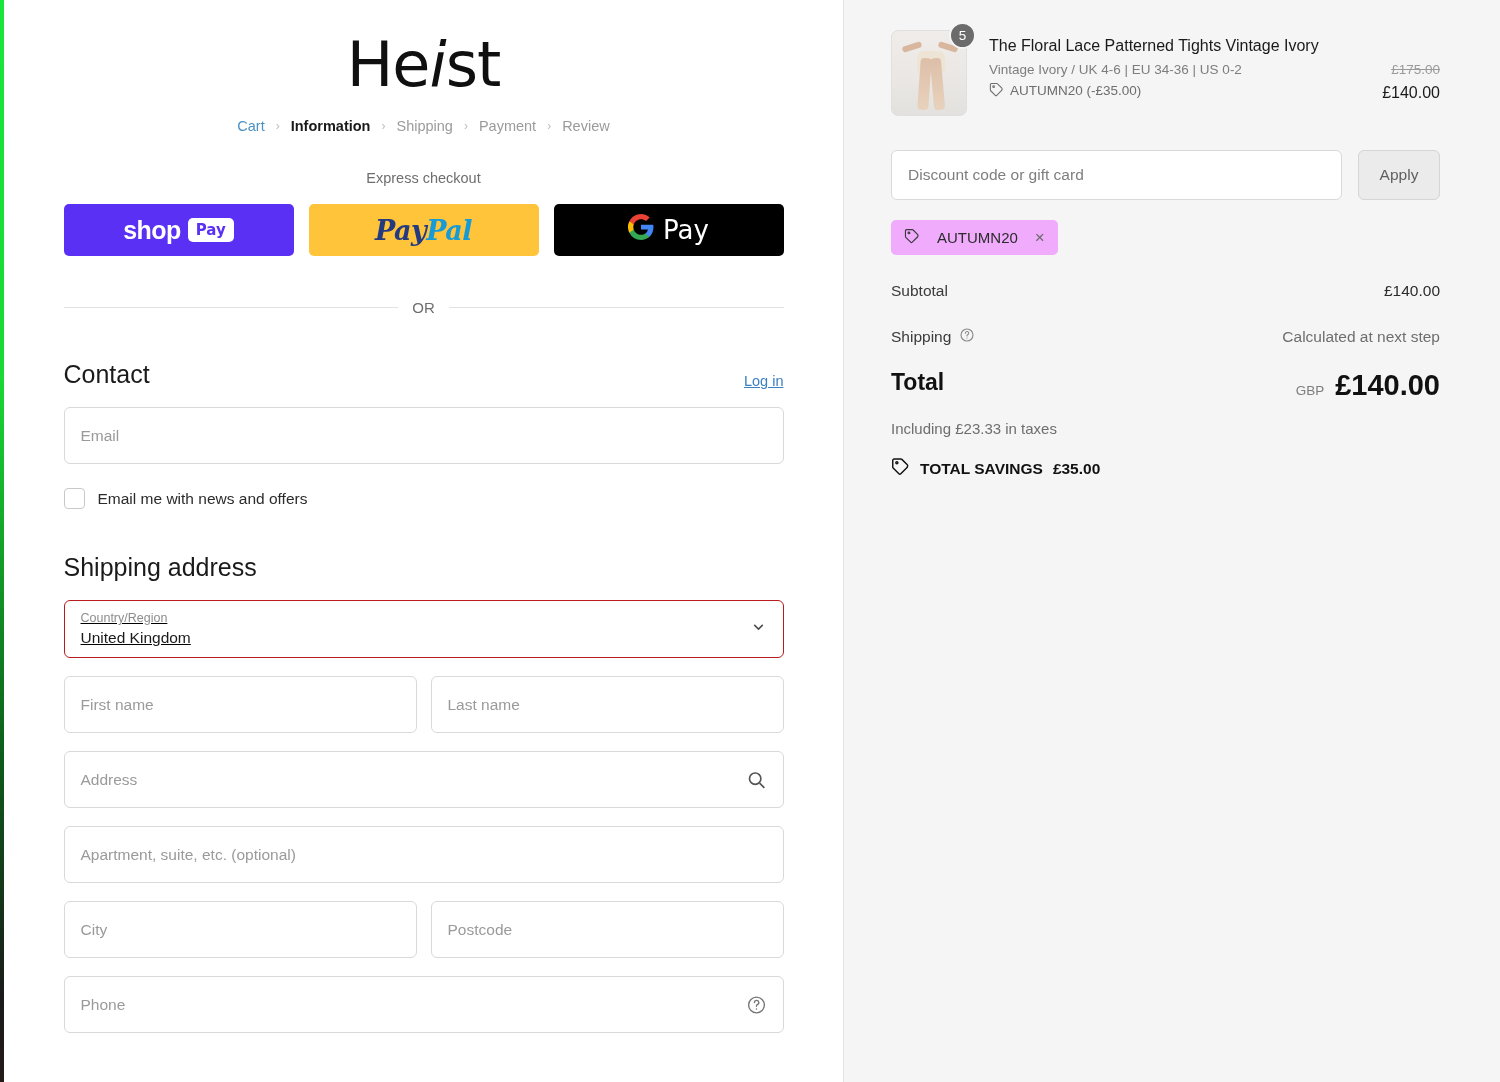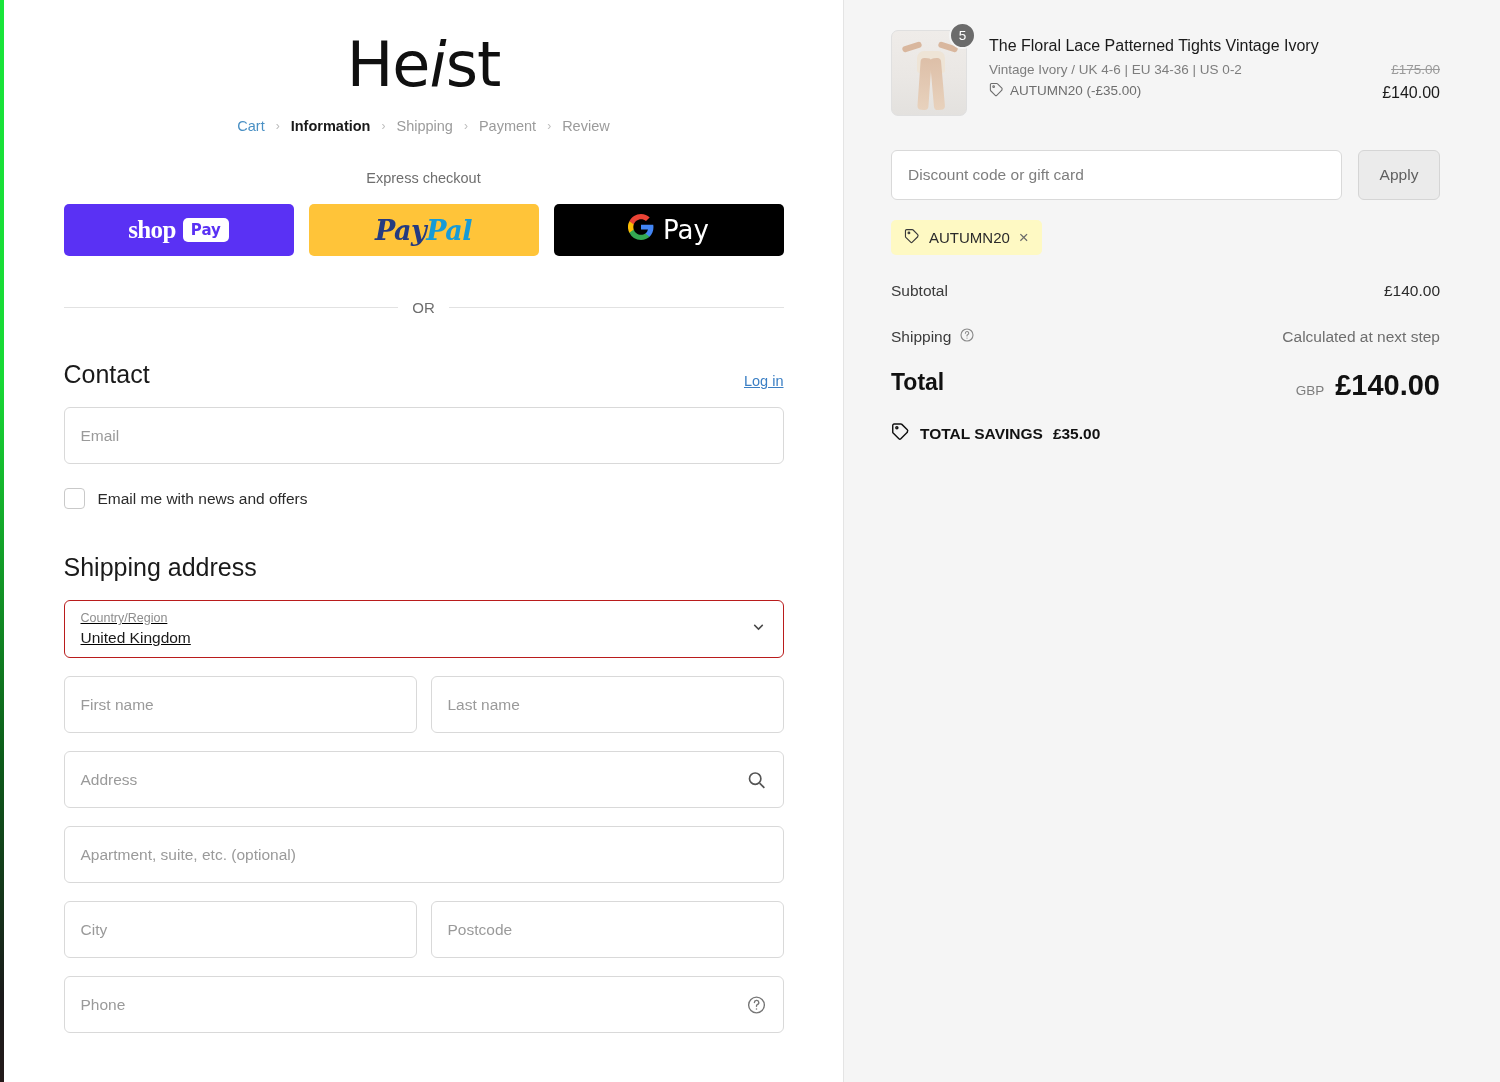--- a/index.html
+++ b/index.html
@@ -47,21 +47,21 @@
   }
   .express-row { display: flex; gap: 15px; margin-top: 18px; }
   .pay-btn {
     flex: 1; height: 52px; border-radius: 5px;
     display: flex; align-items: center; justify-content: center;
     cursor: pointer; user-select: none;
   }
   .pay-shop { background: #5a31f4; }
   .shop-word {
     color: #fff; font-size: 25px; font-weight: 700; letter-spacing: -0.6px;
-    font-family: Liberation Serif, serif;
+    font-family: Liberation Sans, sans-serif;
   }
   .shop-pill {
     background: #fff; color: #5a31f4; font-size: 15px; font-weight: 700;
     border-radius: 5px; padding: 3px 8px; margin-left: 7px;
     font-family: "DejaVu Sans", sans-serif;
   }
   .pay-paypal { background: #ffc439; }
   .pp-text { font-size: 27px; font-weight: 700; font-style: italic;
     font-family: "DejaVu Serif", serif; letter-spacing: -0.5px; }
   .pp-a { color: #253b80; }
@@ -156,22 +156,22 @@
     flex: 1; height: 50px; background: #fff; border: 1px solid #d9d9d9;
     border-radius: 6px; display: flex; align-items: center; padding: 0 16px;
   }
   .discount-input .ph { color: #7e7e7e; font-size: 15.5px; }
   .apply-btn {
     width: 82px; height: 50px; background: #ebebeb; border: 1px solid #d5d5d5;
     border-radius: 6px; display: flex; align-items: center; justify-content: center;
     color: #5f5f5f; font-size: 15.5px; cursor: pointer;
   }
   .chip {
-    display: inline-flex; align-items: center; gap: 9px;
-    background: #fef9c3; border-radius: 5px; padding: 8px 13px; margin-top: 20px;
+    display: inline-flex; align-items: center; gap: 17px;
+    background: #f0abfc; border-radius: 5px; padding: 8px 13px; margin-top: 20px;
     font-size: 15px; color: #2b2b2b;
   }
   .chip-x { color: #6a6a6a; font-size: 17px; cursor: pointer; line-height: 1; }
 
   .tot-row { display: flex; justify-content: space-between; align-items: center; margin-top: 27px; }
   .tot-label { font-size: 15.5px; color: #3a3a3a; display: flex; align-items: center; gap: 8px; }
   .tot-val { font-size: 15.5px; color: #2b2b2b; }
   .tot-val.muted { color: #6e6e6e; }
   .grand-row { display: flex; justify-content: space-between; align-items: flex-start; margin-top: 22px; }
   .grand-label { font-size: 23px; color: #111; font-weight: 700; }
@@ -378,20 +378,21 @@
     </div>
 
     <div class="grand-row">
       <div class="grand-label">Total</div>
       <div class="grand-right">
         <span class="cur">GBP</span>
         <span class="grand-val">£140.00</span>
       </div>
     </div>
 
+    <div class="taxes">Including £23.33 in taxes</div>
 
     <div class="savings">
       <span>
         <svg width="19" height="19" viewBox="0 0 24 24" fill="none" stroke="#111" stroke-width="1.8">
             <path d="M20.6 13.1L12.4 21.3a1.7 1.7 0 0 1-2.4 0l-7.3-7.3a1.7 1.7 0 0 1-.5-1.2V4.2c0-.9.8-1.7 1.7-1.7h8.6c.4 0 .9.2 1.2.5l6.9 6.9a1.7 1.7 0 0 1 0 2.4z"></path>
             <circle cx="7.4" cy="7.4" r="1.3"></circle>
           </svg>
       </span>
       <span>TOTAL SAVINGS</span>
       <span>£35.00</span>

